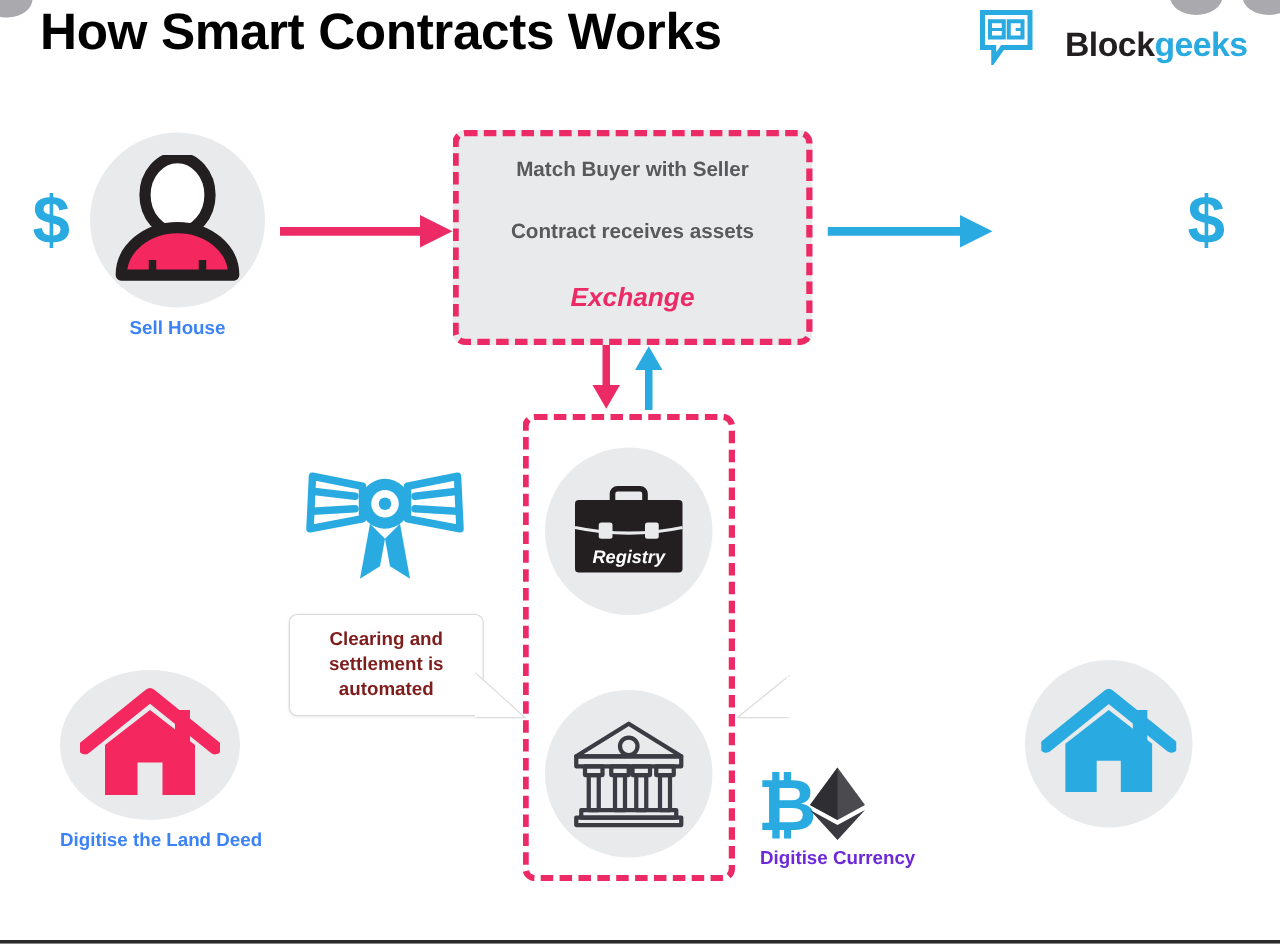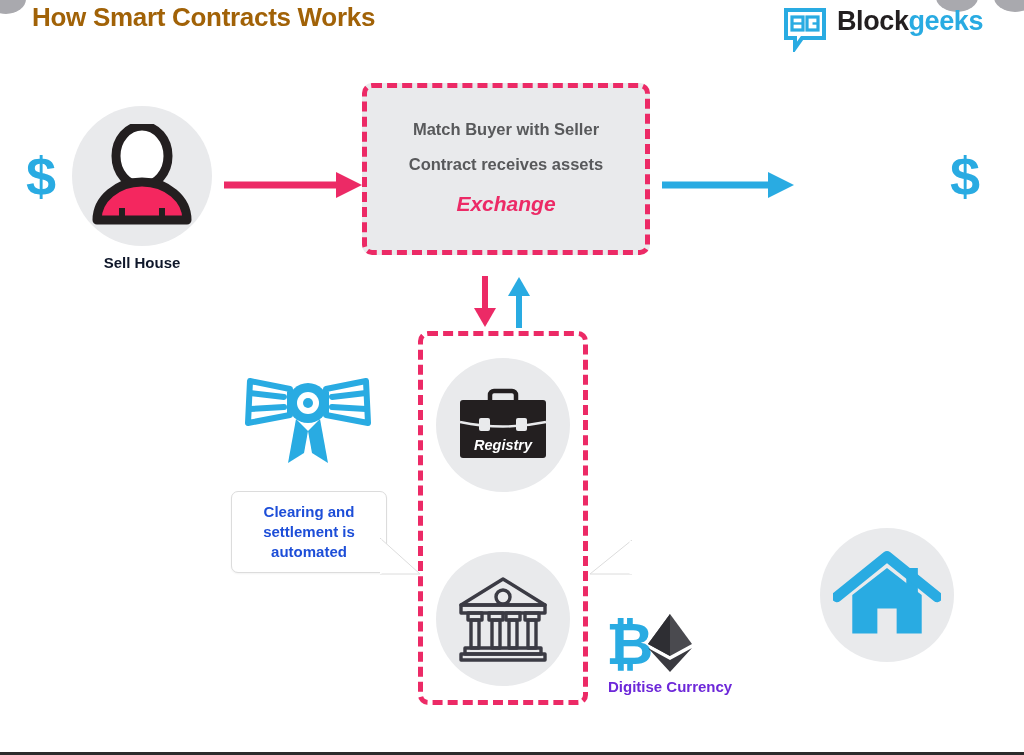--- a/index.html
+++ b/index.html
@@ -15,41 +15,41 @@
     background:#ffffff;
     overflow:hidden;
     border-bottom:3px solid #2b2b2b;
     box-sizing:border-box;
   }
 
   
   .page-title{
     position:absolute;
     left:32px; top:2px;
-    font-size:26px;
-    font-weight:bold;
-    color:#a16207;
+    font-size:41px;
+    font-weight:bold;
+    color:#000000;
     letter-spacing:-0.3px;
     white-space:nowrap;
   }
   .corner-dot{
     position:absolute;
     border-radius:50%;
     background:#a9a9ae;
   }
   .dot-tl{ left:-14px; top:-16px; width:40px; height:30px; }
   .dot-tr1{ left:936px; top:-18px; width:42px; height:30px; }
   .dot-tr2{ left:994px; top:-18px; width:42px; height:30px; }
 
   .brand{
     position:absolute;
     left:783px; top:6px;
     display:flex;
-    align-items:flex-start;
-    gap:10px;
+    align-items:flex-end;
+    gap:25px;
   }
   .brand-mark{ width:44px; height:46px; }
   .brand-text{
     font-size:27px;
     font-weight:bold;
     letter-spacing:-0.4px;
     white-space:nowrap;
   }
   .brand-text .blk{ color:#231f20; }
   .brand-text .geeks{ color:#29abe2; }
@@ -61,47 +61,47 @@
     background:#e9eaec;
     display:flex;
     align-items:center;
     justify-content:center;
     margin:0 auto;
   }
   .node-label{
     margin-top:8px;
     font-size:15px;
     font-weight:bold;
-    color:#0f172a;
+    color:#3b82f6;
     white-space:nowrap;
   }
 
   
   .dollar{
     position:absolute;
     font-size:54px;
     font-weight:bold;
     color:#29abe2;
     line-height:1;
   }
 
   
   .exchange-box{
     position:absolute;
-    left:362px; top:83px;
+    left:362px; top:104px;
     width:288px; height:172px;
     box-sizing:border-box;
     background:#e9eaec;
     border:5px dashed #ec2a66;
     border-radius:10px;
     display:flex;
     flex-direction:column;
     align-items:center;
     justify-content:center;
-    gap:2px;
+    gap:16px;
   }
   .ex-line{
     font-size:16.5px;
     font-weight:bold;
     color:#58595b;
     white-space:nowrap;
     line-height:2.0;
   }
   .ex-line.accent{
     color:#ec2a66;
@@ -128,21 +128,21 @@
     background:#ffffff;
     border:1px solid #dcdcdc;
     border-radius:7px;
     box-sizing:border-box;
     display:flex;
     align-items:center;
     justify-content:center;
     text-align:center;
     font-size:15px;
     font-weight:bold;
-    color:#1d4ed8;
+    color:#7f1d1d;
     line-height:1.35;
     box-shadow:0 1px 2px rgba(0,0,0,0.05);
   }
   .callout-left{ left:231px; top:491px; width:156px; height:82px; padding:4px 8px;}
   .callout-right{ left:625px; top:509px; width:148px; height:66px; padding:4px 8px;}
   .tail{ position:absolute; }
 
   
   .free-icon{ position:absolute; }
   .currency-label{
@@ -280,20 +280,30 @@
   <svg class="tail" style="left:380px; top:538px;" width="44" height="42">
     <path d="M0 0 L40 36 L0 36 Z" fill="#ffffff" stroke="#dcdcdc" stroke-width="1"></path>
     <line x1="0" y1="1" x2="0" y2="36" stroke="#ffffff" stroke-width="3"></line>
   </svg>
 
   <svg class="tail" style="left:590px; top:540px;" width="42" height="40">
     <path d="M42 0 L0 34 L42 34 Z" fill="#ffffff" stroke="#dcdcdc" stroke-width="1"></path>
     <line x1="41" y1="1" x2="41" y2="34" stroke="#ffffff" stroke-width="3"></line>
   </svg>
 
+  <div class="node" style="left:48px; top:536px; width:144px;">
+    <div class="circle-bg" style="width:144px;height:120px;">
+      <svg width="112" height="92" viewBox="0 0 112 92">
+        <rect x="76" y="18" width="12" height="26" fill="#f4275f"></rect>
+        <path d="M4 48 L56 6 L108 48" fill="none" stroke="#f4275f" stroke-width="11" stroke-linejoin="round" stroke-linecap="round"></path>
+        <path d="M20 46 L56 18 L92 46 L92 86 L66 86 L66 60 L46 60 L46 86 L20 86 Z" fill="#f4275f"></path>
+      </svg>
+    </div>
+    <div class="node-label">Digitise the Land Deed</div>
+  </div>
 
   <div class="free-icon" style="left:604px; top:612px;">
     <svg width="92" height="62" viewBox="0 0 92 62">
       <text x="2" y="52" font-family="'Liberation Sans',sans-serif" font-size="58" font-weight="bold" fill="#29abe2">₿</text>
       <g>
         <path d="M66 2 L88 32 L66 44 L44 32 Z" fill="#4a4a4f"></path>
         <path d="M66 2 L44 32 L66 44 Z" fill="#2e2e33"></path>
         <path d="M66 48 L88 36 L66 60 L44 36 Z" fill="#3a3a40"></path>
       </g>
     </svg>

